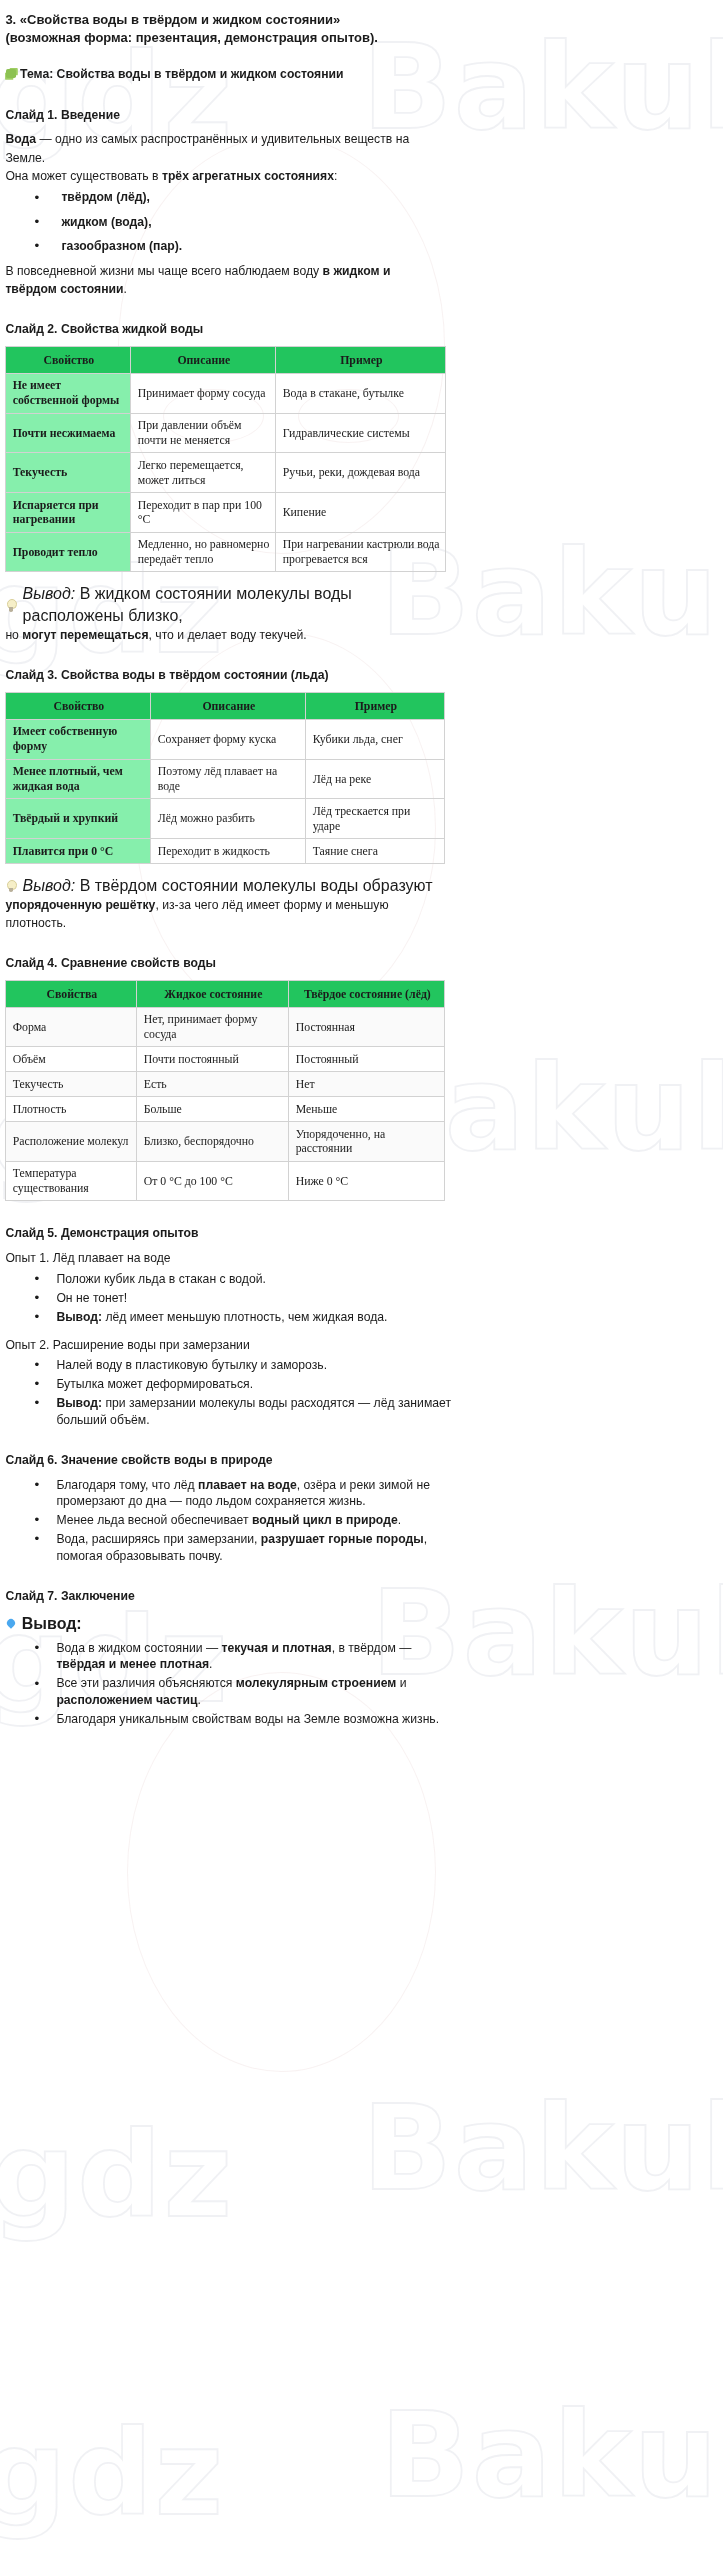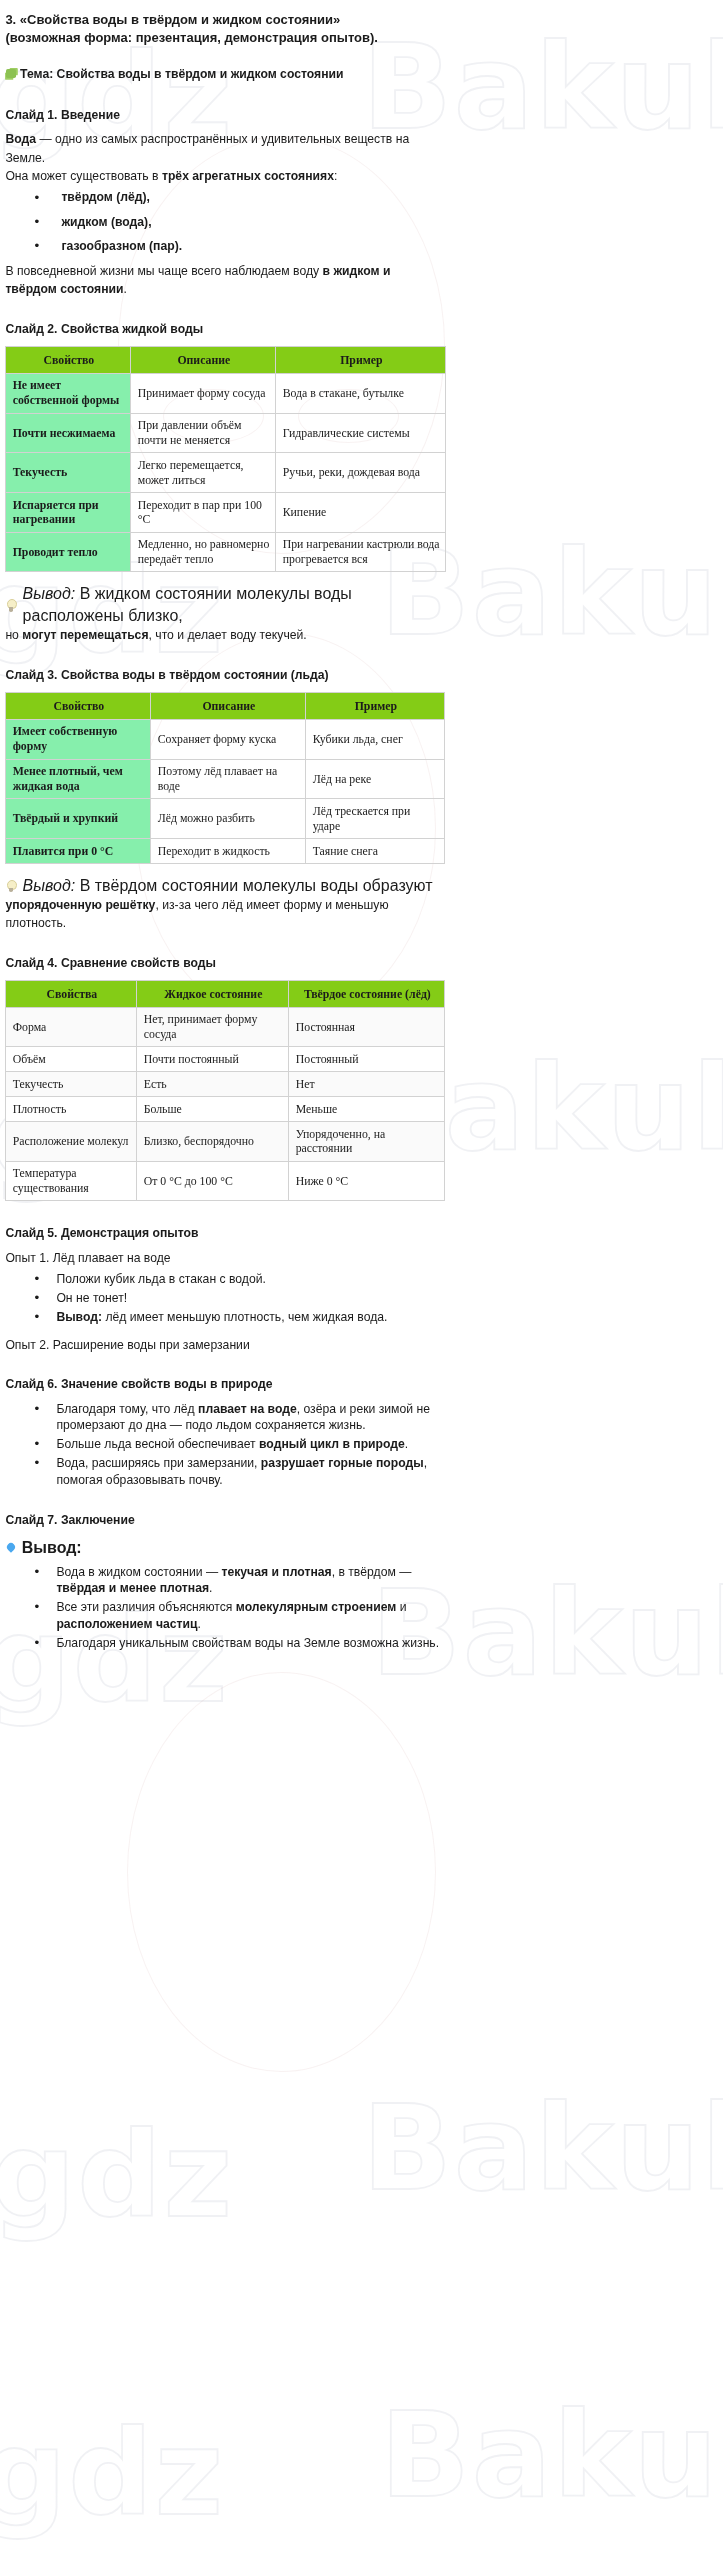--- a/index.html
+++ b/index.html
@@ -184,21 +184,21 @@
   table.props td {
     border: 0.9px solid #d2d2d2;
     padding: 4.5px 5.4px 4.5px 6.3px;
     vertical-align: middle;
     line-height: 1.26;
     text-align: left;
   }
   table.props thead th {
     text-align: center;
     font-weight: 700;
-    background: #84cc16;
+    background: #22c55e;
     font-size: 11.8px;
     padding-top: 5.4px;
     padding-bottom: 5.4px;
   }
   table.props tbody td:first-child {
     font-weight: 700;
     background: #86efac;
   }
   table.props.t-compare tbody td:first-child {
     font-weight: 400;
@@ -451,29 +451,37 @@
   <p class="exp-title first">Опыт 1. Лёд плавает на воде</p>
   <ul class="bullets dense">
     <li>Положи кубик льда в стакан с водой.</li>
     <li>Он не тонет!</li>
     <li>
       <b>Вывод:</b><span> лёд имеет меньшую плотность, чем жидкая вода.</span>
     </li>
   </ul>
 
   <p class="exp-title">Опыт 2. Расширение воды при замерзании</p>
+  <ul class="bullets dense">
+    <li>Налей воду в пластиковую бутылку и заморозь.</li>
+    <li>Бутылка может деформироваться.</li>
+    <li>
+      <b>Вывод:</b><span> при замерзании молекулы воды расходятся — лёд</span>
+      <span>занимает больший объём.</span>
+    </li>
+  </ul>
 
   <h2 class="slide-head">Слайд 6. Значение свойств воды в природе</h2>
   <ul class="bullets dense">
     <li>
       <span>Благодаря тому, что лёд </span><b>плавает на воде</b><span>, озёра и реки зимой не</span>
       <span>промерзают до дна — подо льдом сохраняется жизнь.</span>
     </li>
     <li>
-      <span>Больше льда весной обеспечивает </span><b>водный цикл в природе</b><span>.</span>
+      <span>Менее льда весной обеспечивает </span><b>водный цикл в природе</b><span>.</span>
     </li>
     <li>
       <span>Вода, расширяясь при замерзании, </span><b>разрушает горные породы</b><span>,</span>
       <span>помогая образовывать почву.</span>
     </li>
   </ul>
 
   <h2 class="slide-head">Слайд 7. Заключение</h2>
 
   <div class="conclusion" style="margin-top:7.2px;">

